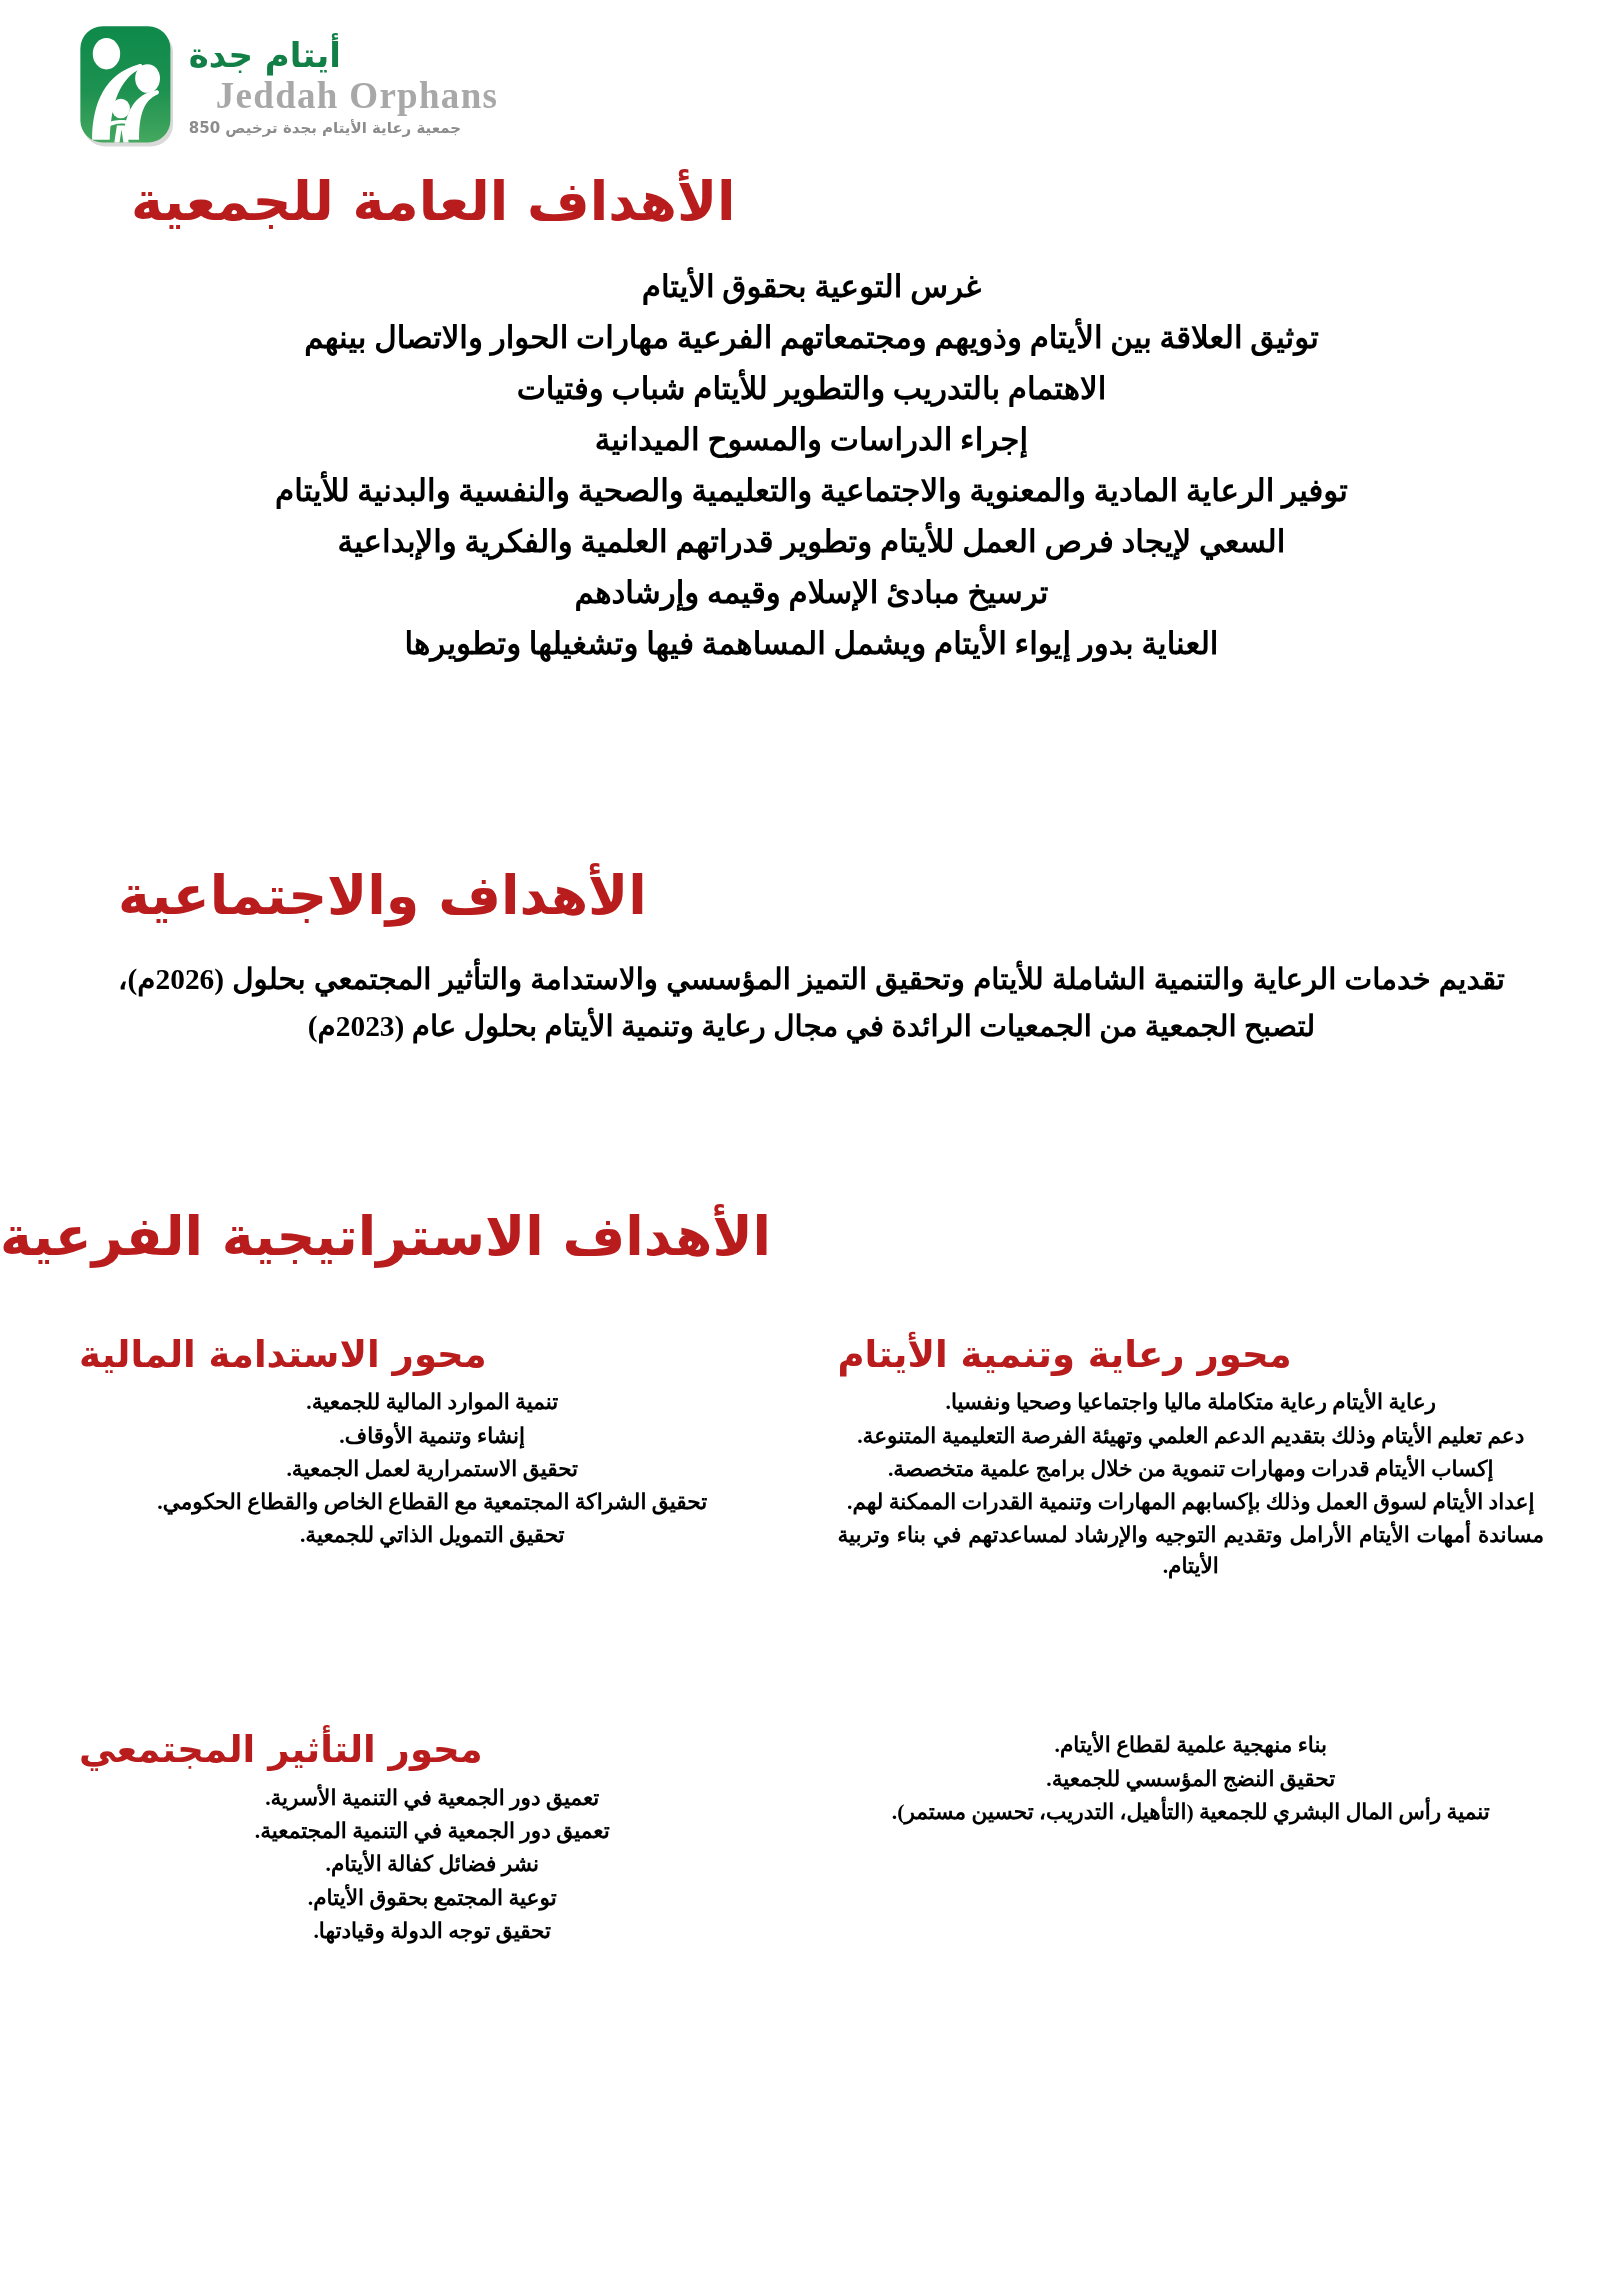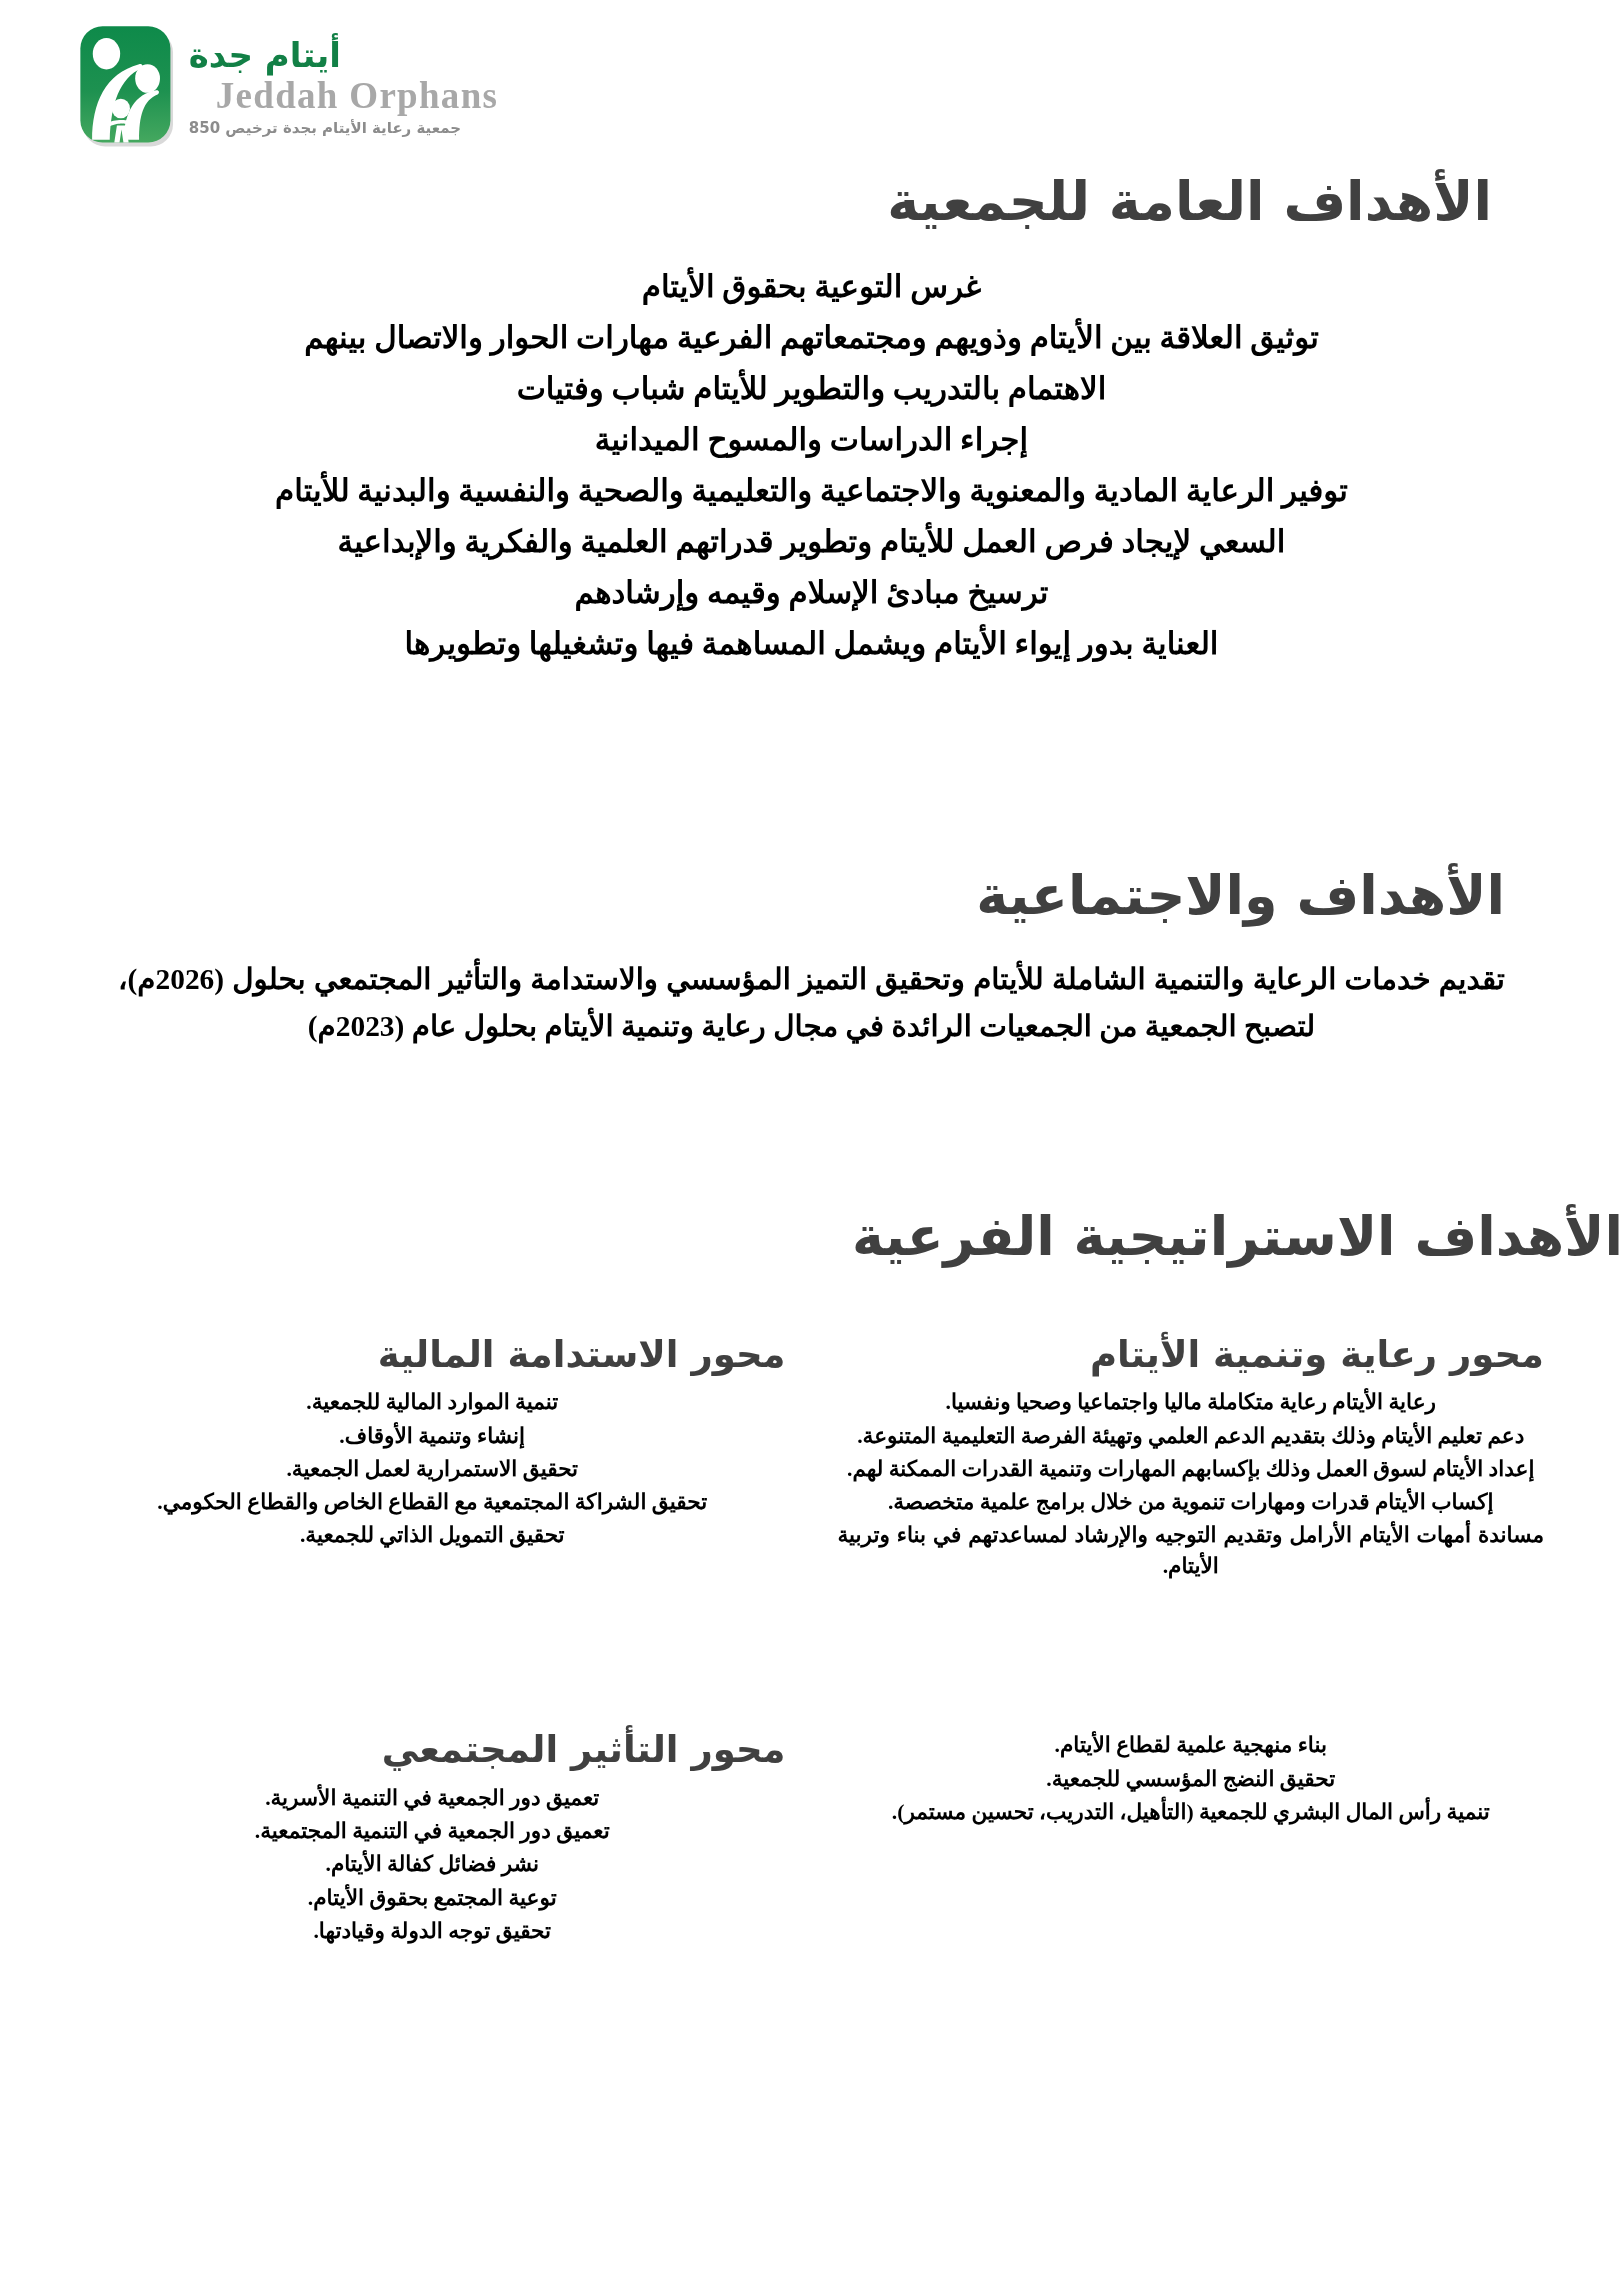--- a/index.html
+++ b/index.html
@@ -70,24 +70,24 @@
   .logo-sub {
     font-family: "DejaVu Sans", "Liberation Sans", sans-serif;
     font-size: 15px;
     font-weight: bold;
     color: #8c8c8c;
     letter-spacing: 0px;
   }
 
   
   .sec-title {
-    color: #404040;
+    color: #b91c1c;
     font-family: "DejaVu Sans", "Liberation Sans", sans-serif;
     font-weight: bold;
-    text-align: right;
+    text-align: left;
     line-height: 1.1;
     white-space: nowrap;
   }
   .sec-title.h-main   { font-size: 54px; }
   .sec-title.h-quad   { font-size: 37px; }
 
   
   .body-text {
     font-family: "Liberation Serif", "DejaVu Serif", serif;
     font-weight: bold;
@@ -226,22 +226,22 @@
   <h1 class="sec-title h-main">الأهداف الاستراتيجية الفرعية</h1>
 </section>
 
 <div class="quad-grid">
 
   <div class="quad">
     <h2 class="sec-title h-quad q-title">محور رعاية وتنمية الأيتام</h2>
     <div class="body-text q-list">
       <p>رعاية الأيتام رعاية متكاملة ماليا واجتماعيا وصحيا ونفسيا.</p>
       <p>دعم تعليم الأيتام وذلك بتقديم الدعم العلمي وتهيئة الفرصة التعليمية المتنوعة.</p>
+      <p>إكساب الأيتام قدرات ومهارات تنموية من خلال برامج علمية متخصصة.</p>
       <p>إعداد الأيتام لسوق العمل وذلك بإكسابهم المهارات وتنمية القدرات الممكنة لهم.</p>
-      <p>إكساب الأيتام قدرات ومهارات تنموية من خلال برامج علمية متخصصة.</p>
       <p>مساندة أمهات الأيتام الأرامل وتقديم التوجيه والإرشاد لمساعدتهم في بناء وتربية الأيتام.</p>
     </div>
   </div>
 
   <div class="quad">
     <h2 class="sec-title h-quad q-title">محور الاستدامة المالية</h2>
     <div class="body-text q-list">
       <p>تنمية الموارد المالية للجمعية.</p>
       <p>إنشاء وتنمية الأوقاف.</p>
       <p>تحقيق الاستمرارية لعمل الجمعية.</p>

